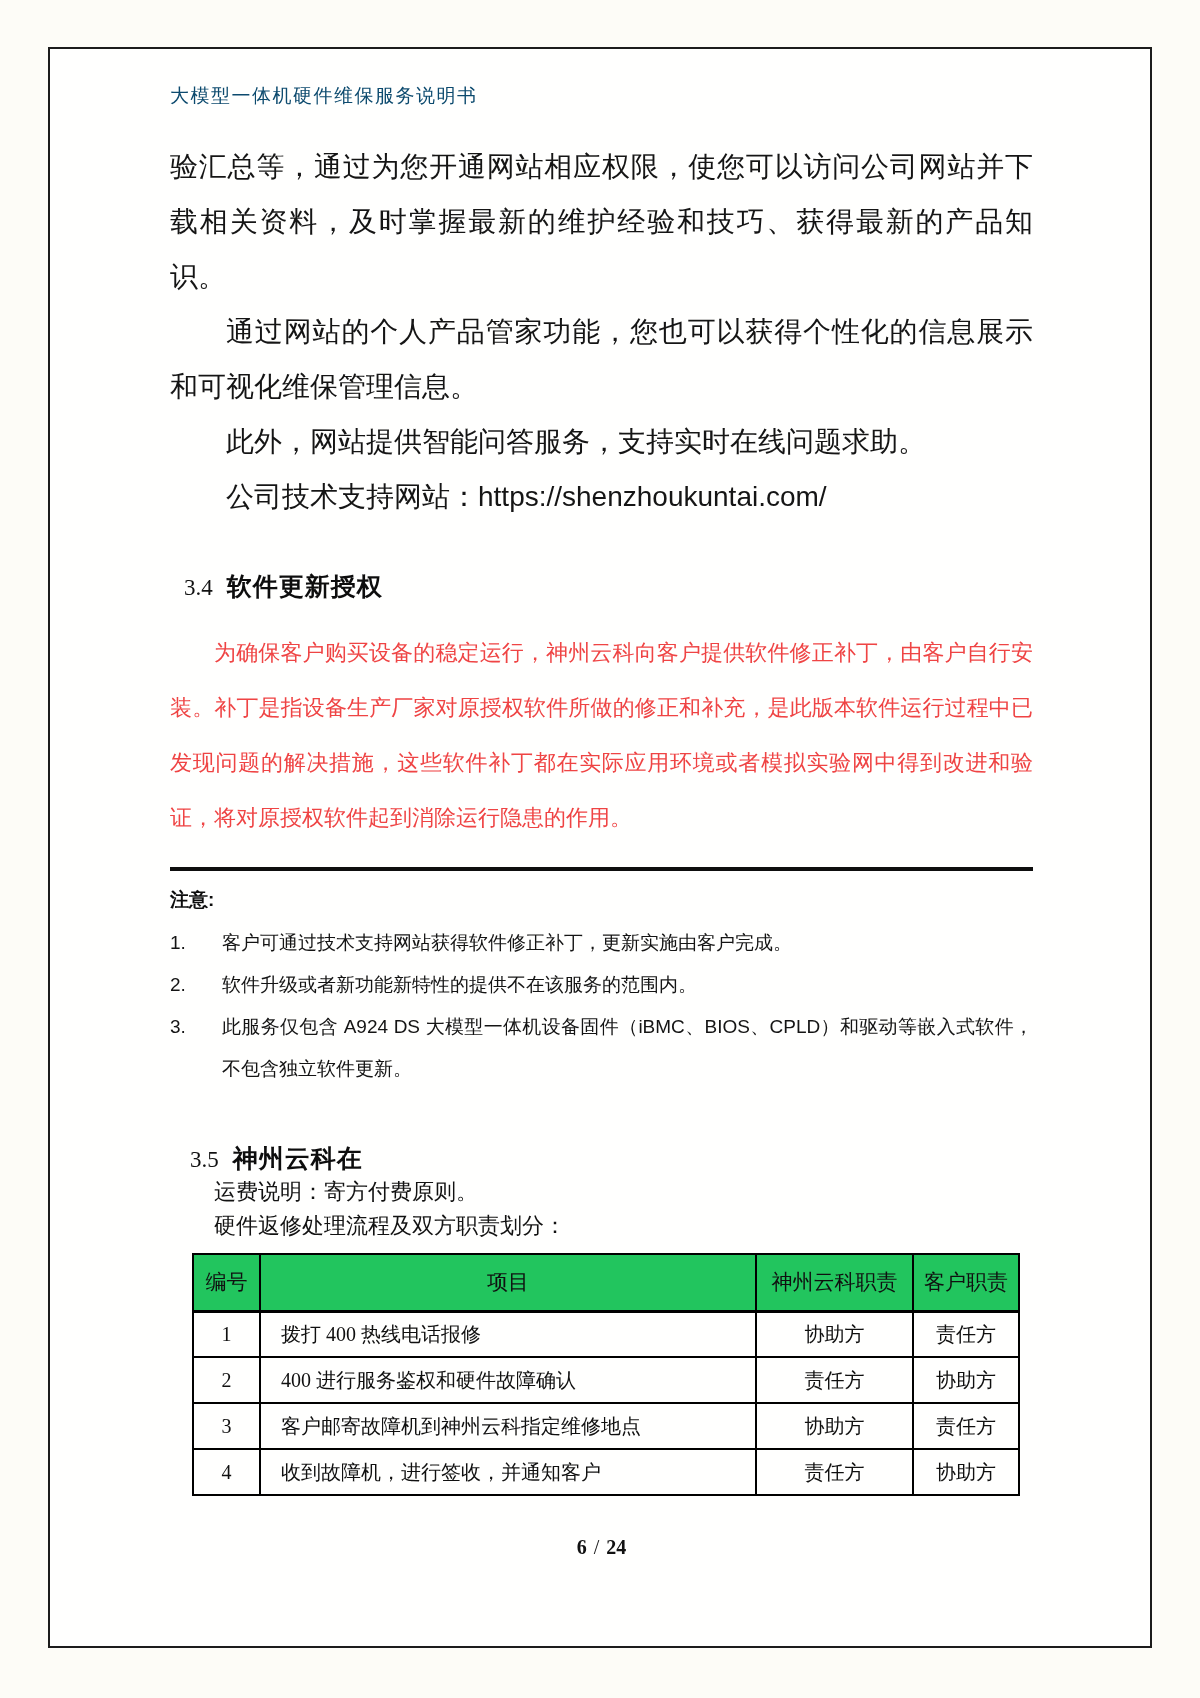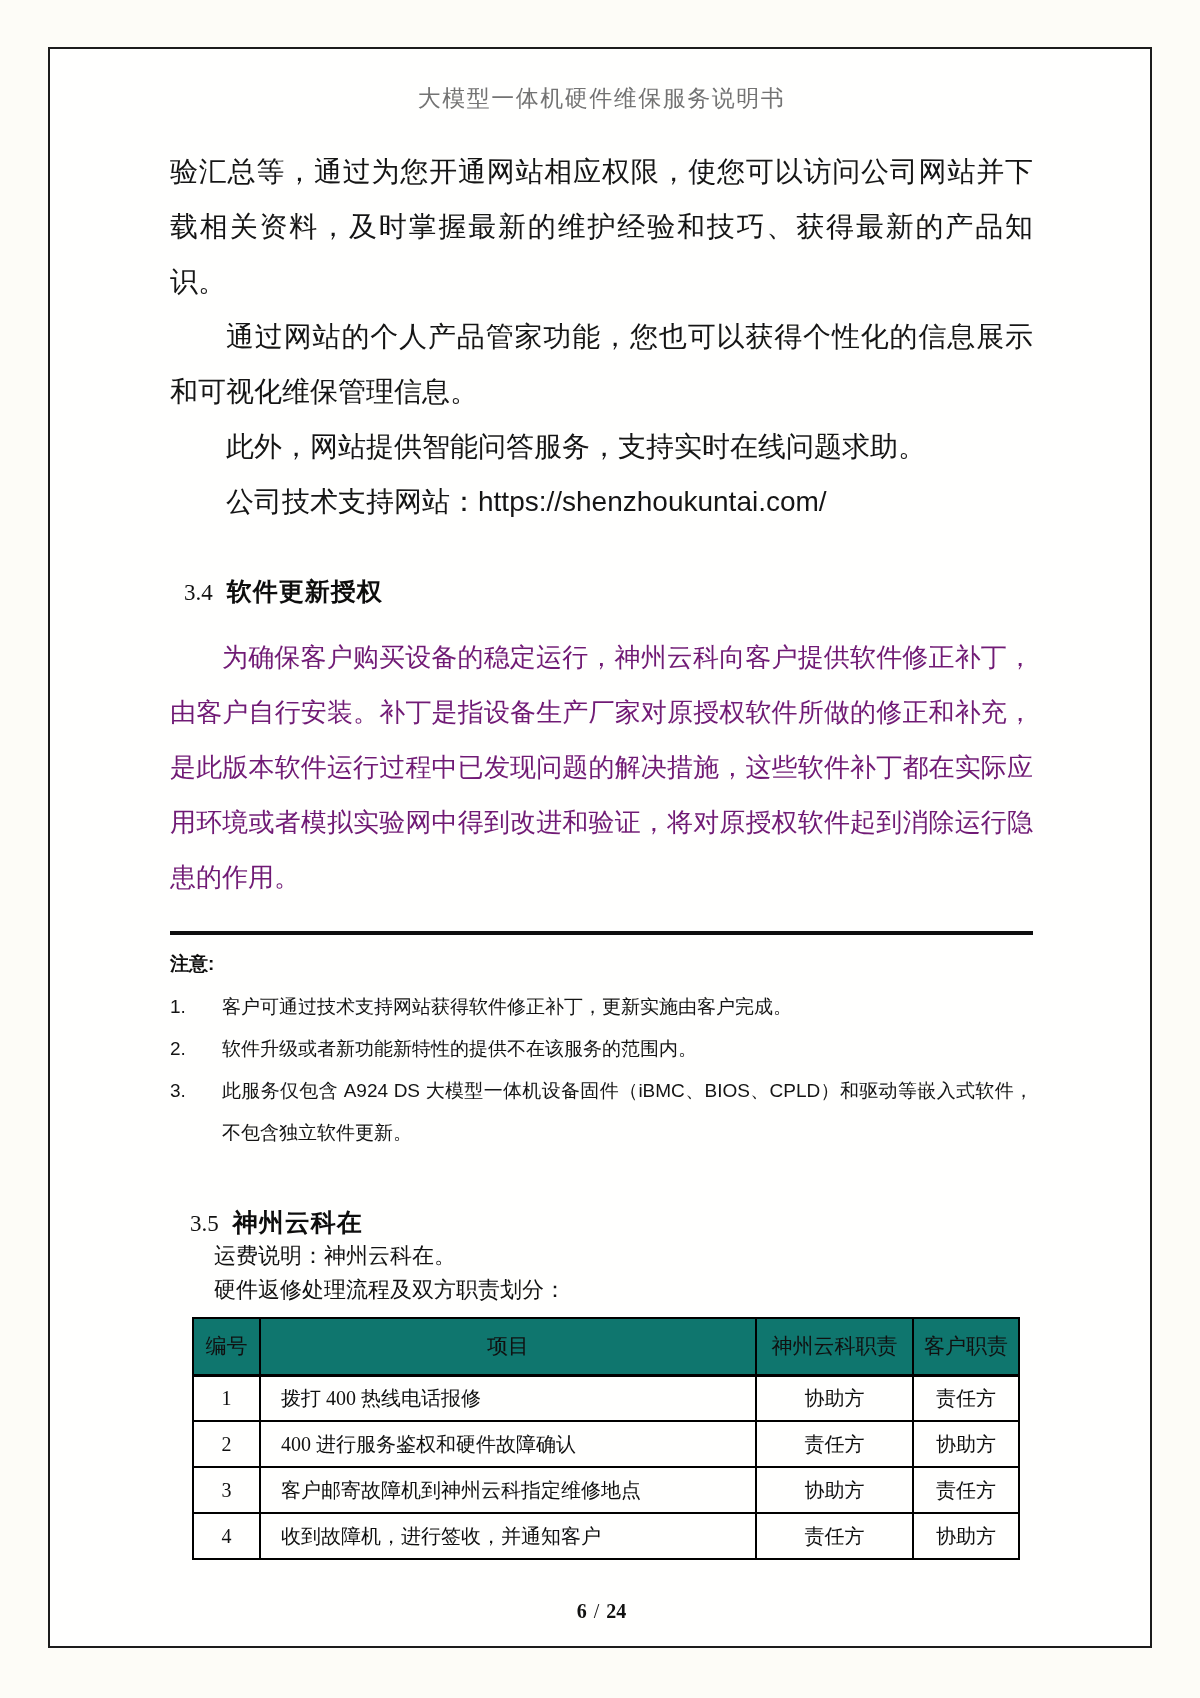--- a/index.html
+++ b/index.html
@@ -15,43 +15,43 @@
     background:#fdfcf7;overflow:hidden;
   }
   .sheet{
     position:absolute;left:48px;top:47px;width:1104px;height:1601px;
     border:2px solid #1c1c1c;background:#fffffe;
   }
   .content{padding:0 117px 0 120px;}
 
   .doc-header{
     margin-top:34px;
-    text-align:center;
+    text-align:left;
     font-family:var(--serif);
-    font-size:23px;
+    font-size:19px;
     letter-spacing:1.5px;
-    color:#737373;
+    color:#0c4a6e;
   }
 
   .intro{margin-top:30px;font-size:28px;line-height:55px;text-align:justify;color:#151515;}
   .intro p{margin:0;}
   .indent{text-indent:2em;}
 
   .sec-heading{
     display:flex;align-items:baseline;gap:14px;
     margin-left:14px;
   }
   .sec-heading .sec-num{font-family:var(--serif);font-size:23px;color:#111;}
   .sec-heading .sec-title{font-family:var(--sans);font-weight:700;font-size:25px;color:#0d0d0d;letter-spacing:1px;}
   .h34{margin-top:46px;}
   .h35{margin-top:52px;margin-left:20px;}
 
   .body-34{
-    margin-top:22px;font-size:26px;line-height:55px;
-    text-align:justify;color:#701a75;
+    margin-top:22px;font-size:22px;line-height:55px;
+    text-align:justify;color:#ef4444;
   }
 
   .rule{height:4px;background:#0e0e0e;margin-top:9px;}
 
   .note-label{margin-top:16px;font-size:19px;font-weight:700;color:#0d0d0d;}
   .note-list{margin-top:9px;font-size:19px;line-height:42px;color:#141414;}
   .note-item{display:flex;}
   .note-item .n-num{width:52px;flex:0 0 52px;}
   .note-item .n-text{flex:1;text-align:justify;}
 
@@ -70,21 +70,21 @@
     font-size:20px;
     color:#101010;
   }
   table.resp th, table.resp td{
     border:2px solid #000;
     text-align:center;
     padding:0 4px;
   }
   table.resp th{
     height:57px;
-    background:#0f766e;
+    background:#22c55e;
     font-weight:500;
     font-size:21px;
     border-bottom:3px solid #000;
   }
   table.resp td{height:46px;}
   table.resp td.item-cell{text-align:left;padding-left:20px;}
 
   .footer{
     margin-top:40px;
     text-align:center;
@@ -135,21 +135,21 @@
             <span class="n-num">3.</span>
             <span class="n-text">此服务仅包含 A924 DS 大模型一体机设备固件（iBMC、BIOS、CPLD）和驱动等嵌入式软件，不包含独立软件更新。</span>
           </div>
         </div>
 
       <div class="sec-heading h35">
         <span class="sec-num">3.5</span>
         <span class="sec-title">神州云科在</span>
       </div>
 
-      <p class="serif-para indent">运费说明：神州云科在。</p>
+      <p class="serif-para indent">运费说明：寄方付费原则。</p>
       <p class="serif-para indent">硬件返修处理流程及双方职责划分：</p>
 
       <table class="resp">
         <colgroup>
           <col style="width:67px">
             <col style="width:496px">
             <col style="width:157px">
             <col style="width:106px">
         </colgroup>
         <thead>

